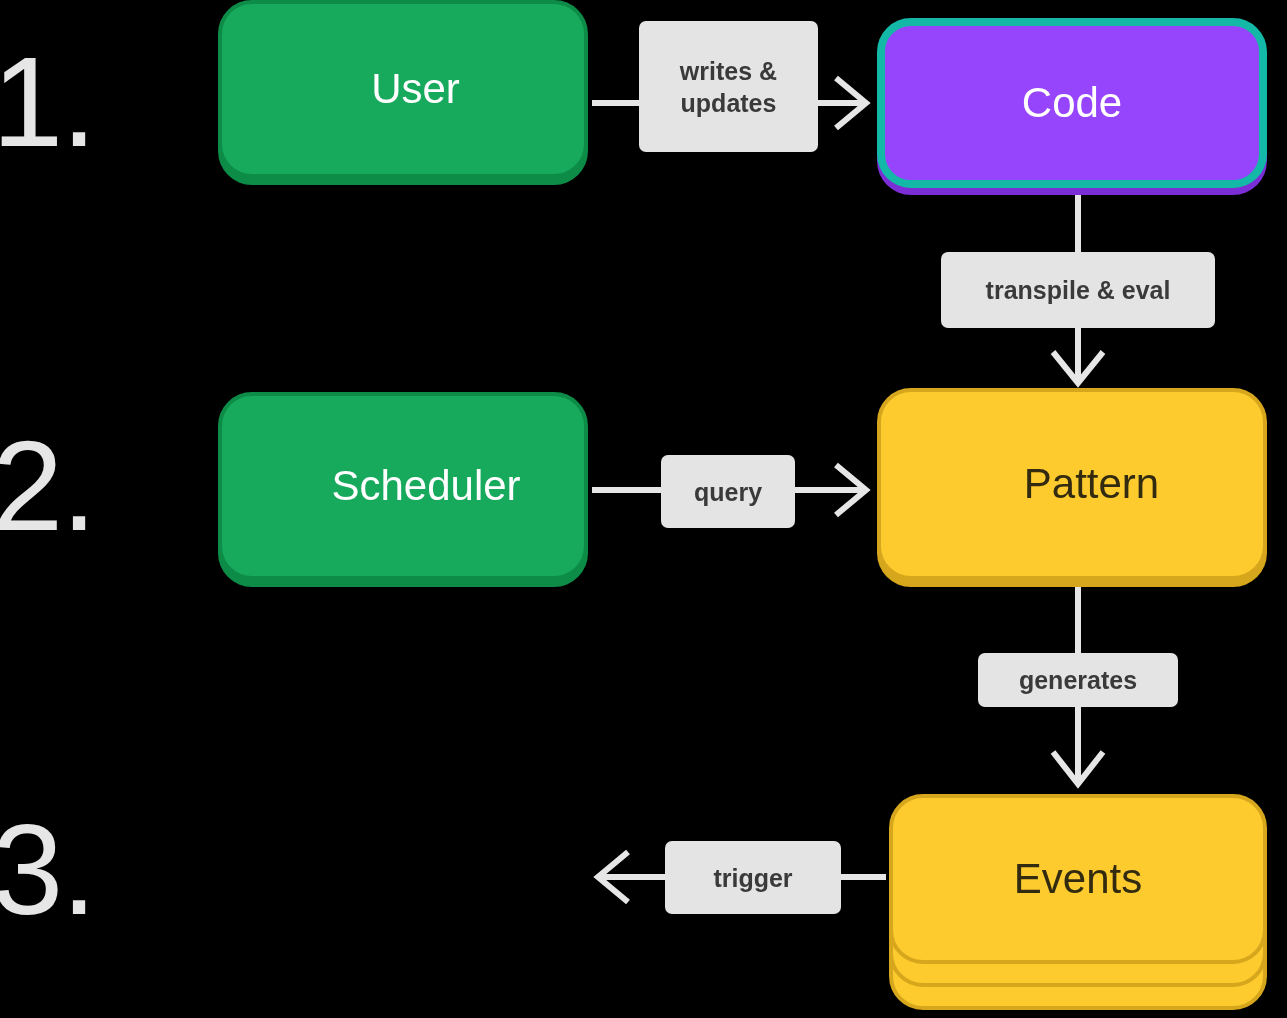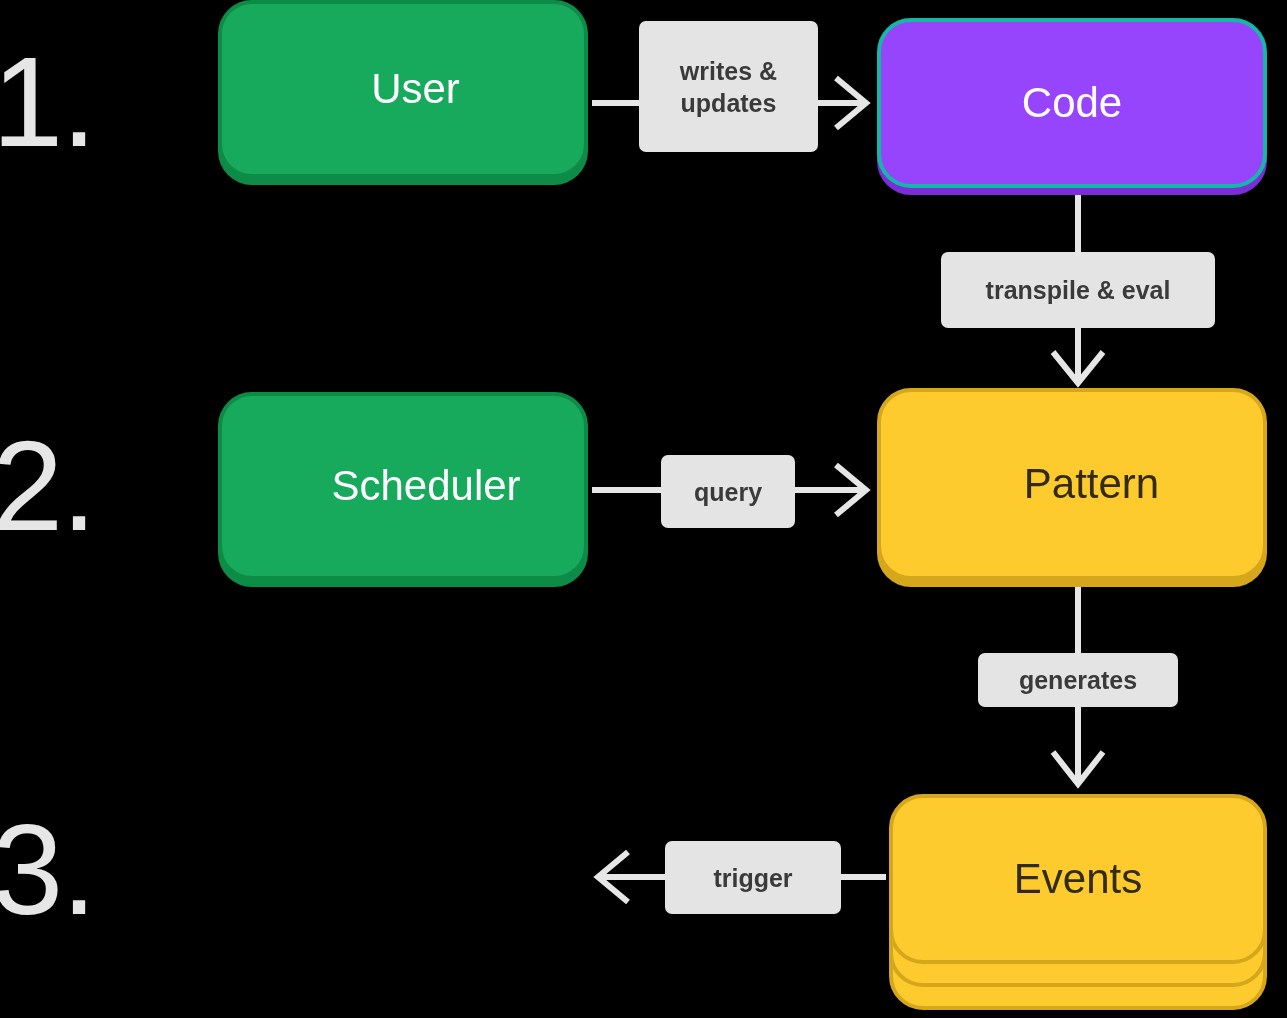--- a/index.html
+++ b/index.html
@@ -42,21 +42,21 @@
     white-space:nowrap;
   }
   .node.green {
     background:#17A95C;
     border:4px solid #0D8C48;
     color:#FFFFFF;
     box-shadow:0 7px 0 0 #0D8C48;
   }
   .node.purple {
     background:#9745FC;
-    border:4px solid #14b8a6;
+    border:8px solid #14b8a6;
     color:#FFFFFF;
     box-shadow:0 7px 0 0 #7B2DD6;
   }
   .node.yellow {
     background:#FDCB2E;
     border:4px solid #D6A61C;
     color:#332B10;
     box-shadow:0 7px 0 0 #D6A61C;
   }
 

